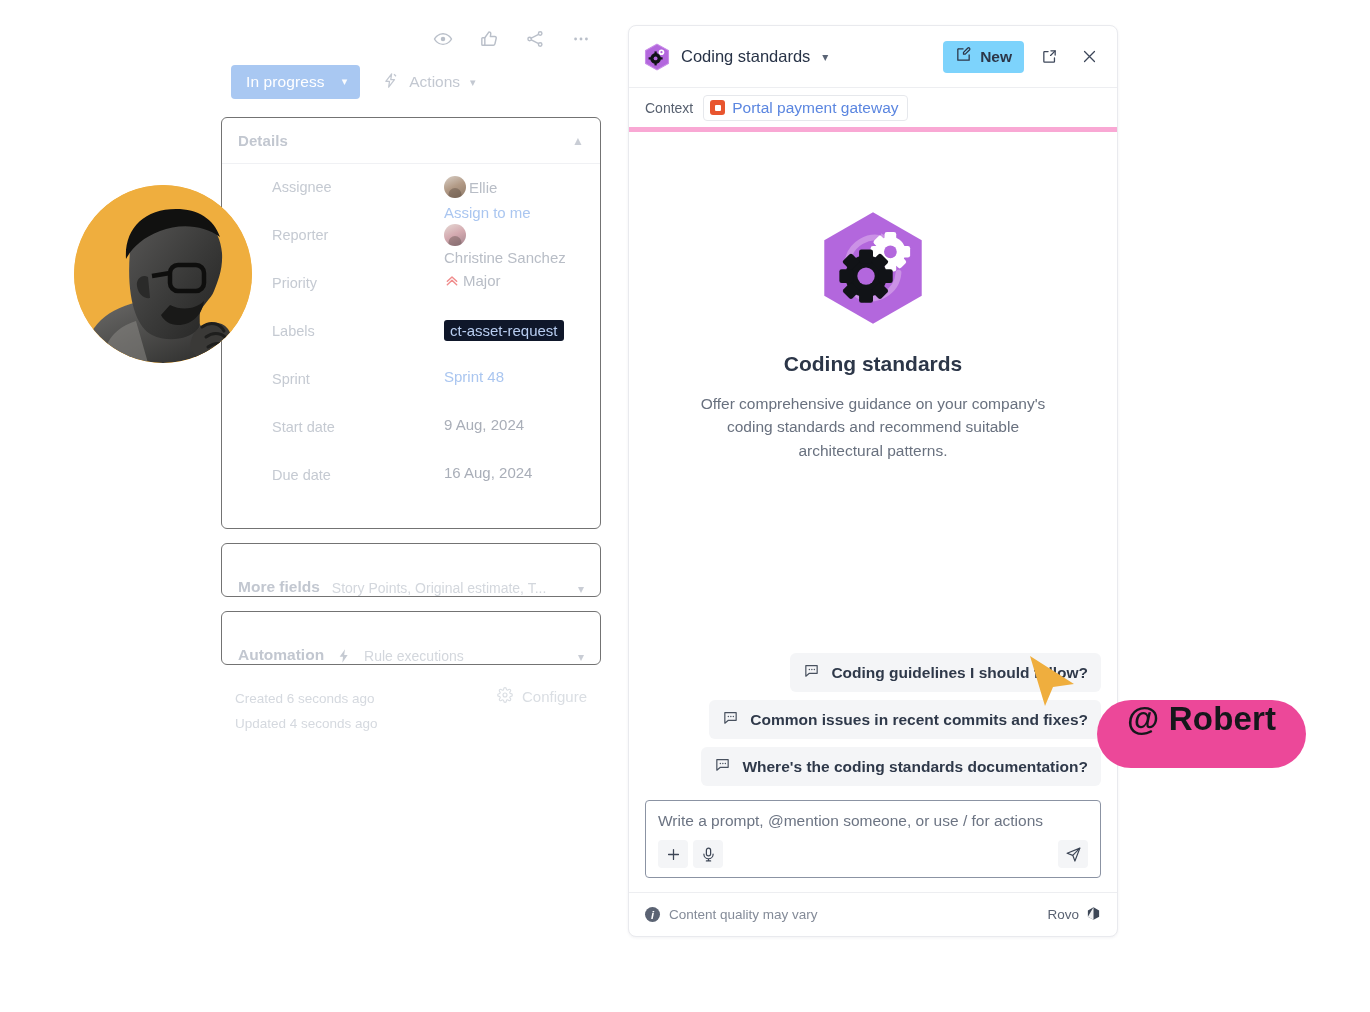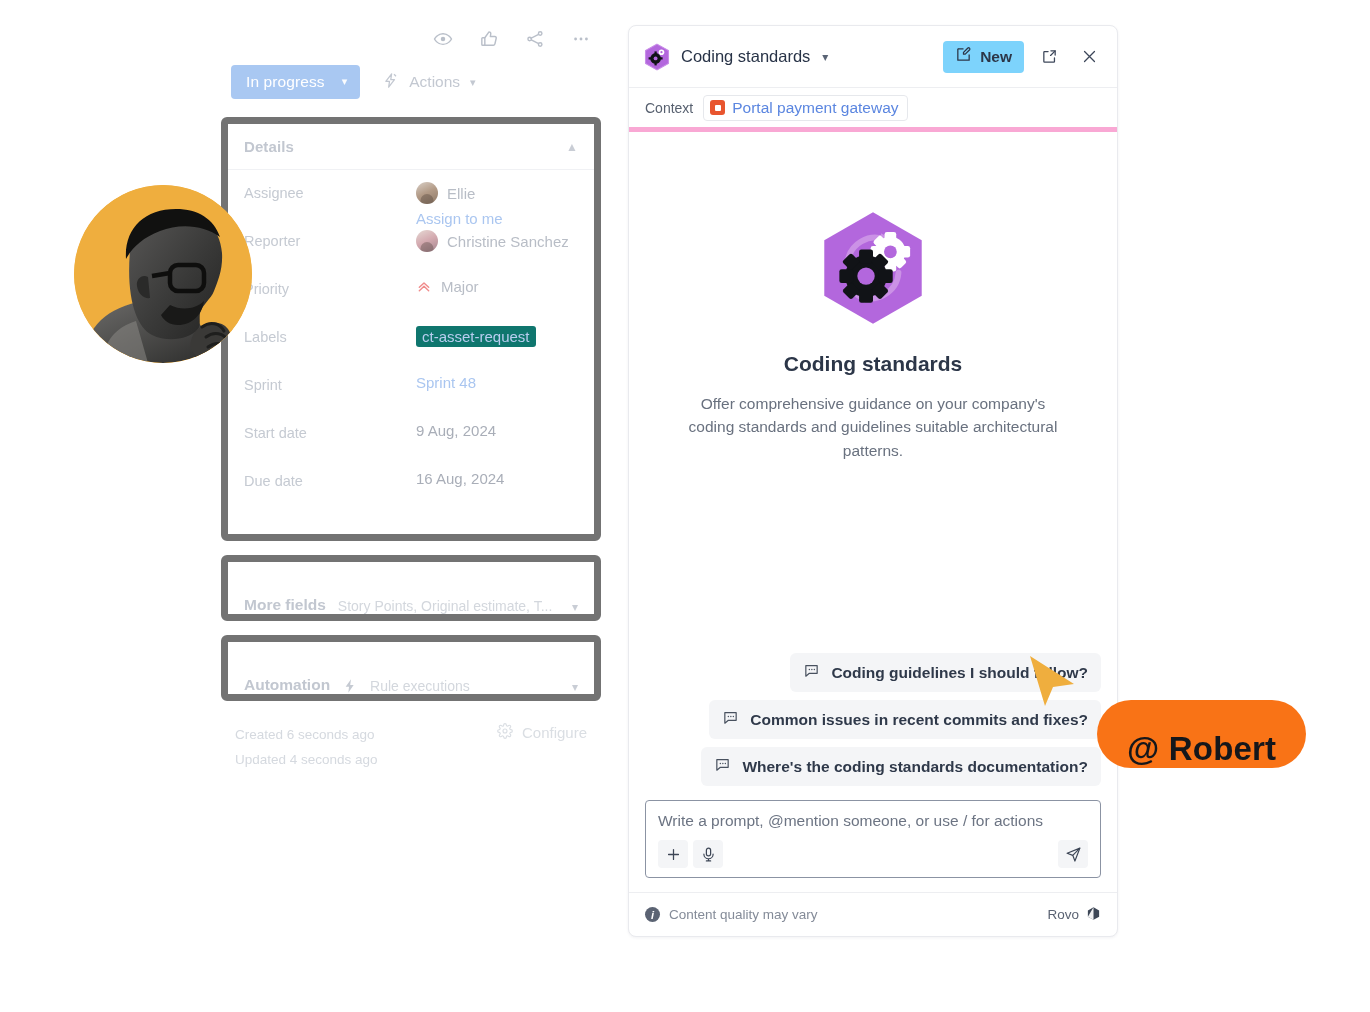--- a/index.html
+++ b/index.html
@@ -27,35 +27,35 @@
   }
   #status-button .chev { font-size: 11px; opacity: .95; transform: translateY(-1px); }
   #actions-button {
     display: flex; align-items: center; gap: 10px; color: #c3c8d1;
     font-size: 15.5px; cursor: pointer; background: none; border: none;
     font-family: "Liberation Sans", sans-serif;
   }
   #actions-button .chev { font-size: 11px; }
   #actions-button svg { width: 17px; height: 17px; }
 
-  .card { border: 7px solid #737373; border-radius: 6px; background: #fff; }
+  .card { border: 1px solid #737373; border-radius: 6px; background: #fff; }
 
   #details-card { margin-top: 18px; }
   .card-head { display: flex; align-items: center; justify-content: space-between;
     height: 46px; padding: 0 16px; border-bottom: 1px solid #f0f1f4; }
   .card-head .title { font-size: 15px; font-weight: 700; color: #c2c7d0; letter-spacing: .1px; }
   .card-head .caret { color: #c9cdd5; font-size: 12px; }
 
   .field-rows { padding: 12px 16px 16px 16px; }
   .frow { display: flex; align-items: flex-start; min-height: 48px; }
-  .flabel { width: 172px; flex: none; font-size: 14.5px; color: #c5cad2; padding-top: 3px; }
-  .fvalue { font-size: 15px; color: #b8bdc6; display: flex; align-items: center; gap: 9px; flex-wrap: wrap; }
+  .flabel { width: 172px; flex: none; font-size: 14.5px; color: #c5cad2; padding-top: 3px; margin-left: 34px; }
+  .fvalue { font-size: 15px; color: #b8bdc6; display: flex; align-items: center; gap: 3px; flex-wrap: wrap; }
   .fvalue.dark { color: #a9aeb8; }
   .fvalue .link { color: #aac6f0; }
-  .fvalue .chiplink { color: #b8cdf0; background: #0f766e; border-radius: 3px; padding: 2px 6px; }
+  .fvalue .chiplink { color: #b8cdf0; background: #0f172a; border-radius: 3px; padding: 2px 6px; }
   .sub-link { font-size: 15px; color: #aac6f0; margin-top: 6px; }
 
   .avatar-sm { width: 22px; height: 22px; border-radius: 50%; flex: none;
     background: #ded2c6; overflow: hidden; position: relative; }
   .avatar-sm.a1 { background: linear-gradient(155deg,#d9cfc6 0%,#b29a86 48%,#8e7a68 100%); }
   .avatar-sm.a2 { background: linear-gradient(155deg,#e6d9d4 0%,#d4aab0 48%,#a4868f 100%); }
   .avatar-sm::after { content:""; position:absolute; left:50%; top:55%; width:13px; height:13px;
     transform:translateX(-50%); border-radius:50% 50% 0 0; background: rgba(60,45,40,.30); }
 
   .prio-icon { width: 16px; height: 16px; color: #f08c8c; display:block; }
@@ -138,21 +138,21 @@
   #footer-note { display: flex; align-items: center; gap: 9px; font-size: 13.5px; color: #848b98; }
   #footer-note .infoic { width: 15px; height: 15px; border-radius: 50%; background: #5b6373;
     color:#fff; font-size: 11px; font-weight: 700; display:flex; align-items:center; justify-content:center; font-style: italic; }
   #footer-brand { margin-left: auto; display: flex; align-items: center; gap: 7px; font-size: 13.5px; color: #5b6373; }
   #footer-brand svg { width: 15px; height: 15px; }
 
   
   #cursor { position: absolute; left: 1026px; top: 650px; width: 62px; height: 62px; pointer-events: none; }
   #mention-badge {
     position: absolute; left: 1097px; top: 700px; height: 68px; padding: 0 30px;
-    background: #f97316; border-radius: 34px; display: flex; align-items: flex-end;
+    background: #ec4899; border-radius: 34px; display: flex; align-items: flex-start;
     font-size: 33px; font-weight: 700; color: #15171b; letter-spacing: .2px;
   }
 </style>
 </head>
 <body>
 
 <div id="stage">
 
   <div id="issue-panel">
 
@@ -438,21 +438,21 @@
                 <rect x="55" y="51" width="12" height="12" rx="2"></rect>
               <rect x="26" y="39" width="11" height="11" rx="2" transform="rotate(45 31 44)"></rect>
               <rect x="51" y="64" width="11" height="11" rx="2" transform="rotate(45 56 69)"></rect>
               <rect x="51" y="39" width="11" height="11" rx="2" transform="rotate(45 56 44)"></rect>
               <rect x="26" y="64" width="11" height="11" rx="2" transform="rotate(45 31 69)"></rect>
             </g>
             <circle cx="44" cy="57" r="7.5" fill="#b367dd"></circle>
           </svg>
         </div>
         <div id="hero-title">Coding standards</div>
-        <div id="hero-desc">Offer comprehensive guidance on your company's coding standards and guidelines suitable architectural patterns.</div>
+        <div id="hero-desc">Offer comprehensive guidance on your company's coding standards and recommend suitable architectural patterns.</div>
       </div>
 
       <div id="suggestions">
         <div class="chip">
           <span>
             <svg viewBox="0 0 24 24" fill="none" stroke="currentColor" stroke-width="1.7" stroke-linejoin="round">
                 <path d="M4 5h16v11H9l-5 4Z"></path>
                 <circle cx="9" cy="10.5" r="1" fill="currentColor" stroke="none"></circle>
                 <circle cx="12.5" cy="10.5" r="1" fill="currentColor" stroke="none"></circle>
                 <circle cx="16" cy="10.5" r="1" fill="currentColor" stroke="none"></circle>

